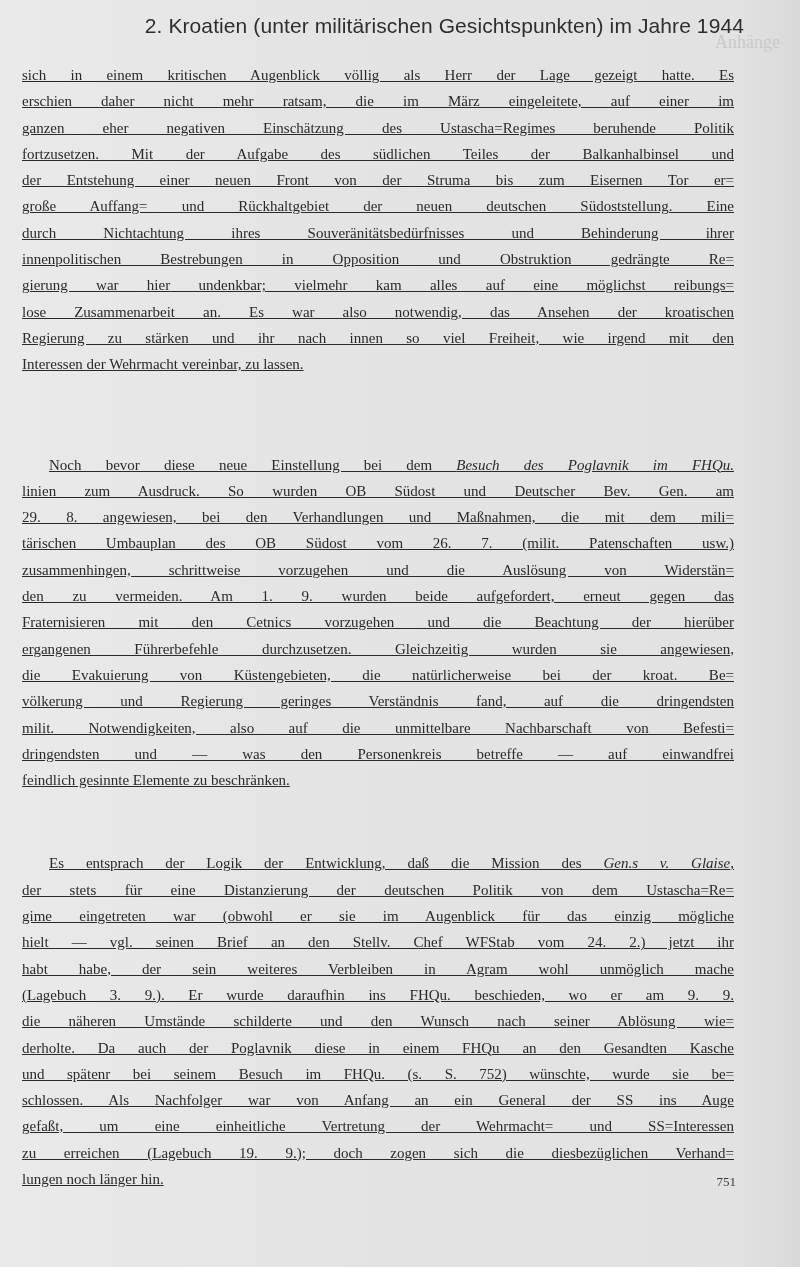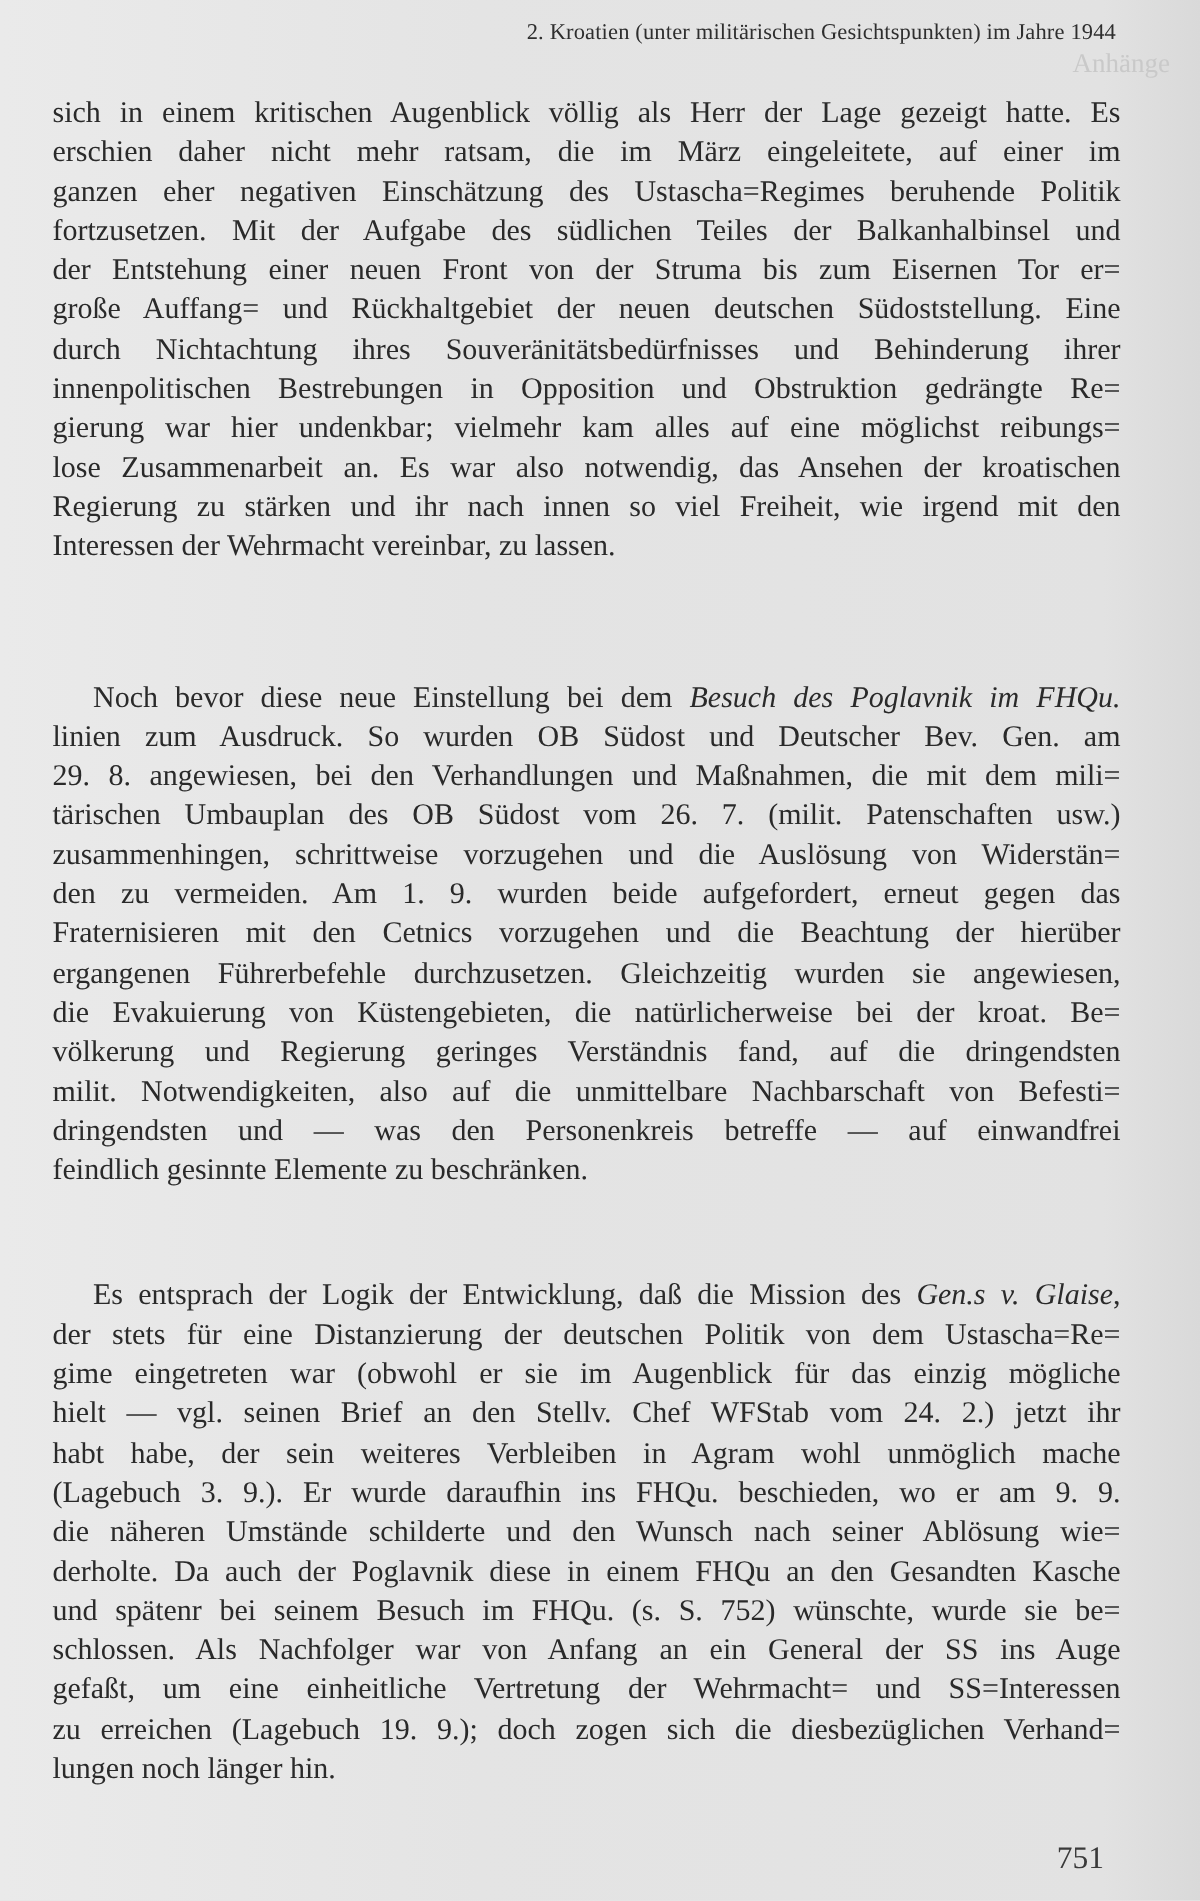--- a/index.html
+++ b/index.html
@@ -15,43 +15,44 @@
       width: 800px;
       height: 1267px;
       background: linear-gradient(90deg, #eaeaea 0%, #e4e4e4 40%, #e2e2e2 92%, #d9d9d9 100%);
       font-family: "DejaVu Serif", "Liberation Serif", serif;
       color: #2a2a2a;
     }
     .running-head {
       position: absolute;
       top: 14px;
       right: 56px;
-      font-family: Liberation Serif, serif;
-      font-size: 15px;
+      font-family: Liberation Sans, sans-serif;
+      font-size: 21px;
       letter-spacing: 0.1px;
       color: #2e2e2e;
     }
     .ghost-head {
       position: absolute;
       top: 32px;
       right: 20px;
       font-family: "Liberation Serif", serif;
       font-size: 18px;
       color: #c9c9c9;
     }
     .body-text {
       position: absolute;
-      left: 35px;
+      left: 22px;
       top: 62px;
       width: 712px;
       font-family: "Liberation Serif", serif;
-      font-size: 20px;
+      font-size: 15px;
       line-height: 26.3px;
       text-align: justify;
       color: #2a2a2a;
+      text-decoration: underline;
     }
     .line {
       display: block;
       text-align: justify;
       text-align-last: justify;
       white-space: nowrap;
       height: 26.3px;
     }
     .line.last {
       text-align-last: left;
@@ -65,23 +66,23 @@
     }
     .para-gap.small {
       height: 9px;
     }
     em {
       font-style: italic;
     }
     .page-number {
       position: absolute;
       right: 64px;
-      top: 1226px;
+      top: 1174px;
       font-family: "Liberation Serif", serif;
-      font-size: 21px;
+      font-size: 13px;
       color: #3a3a3a;
     }
   </style>
 </head>
 <body>
 
 <div class="page">
   <div class="ghost-head">Anhänge</div>
   <div class="running-head">2. Kroatien (unter militärischen Gesichtspunkten) im Jahre 1944</div>
 

